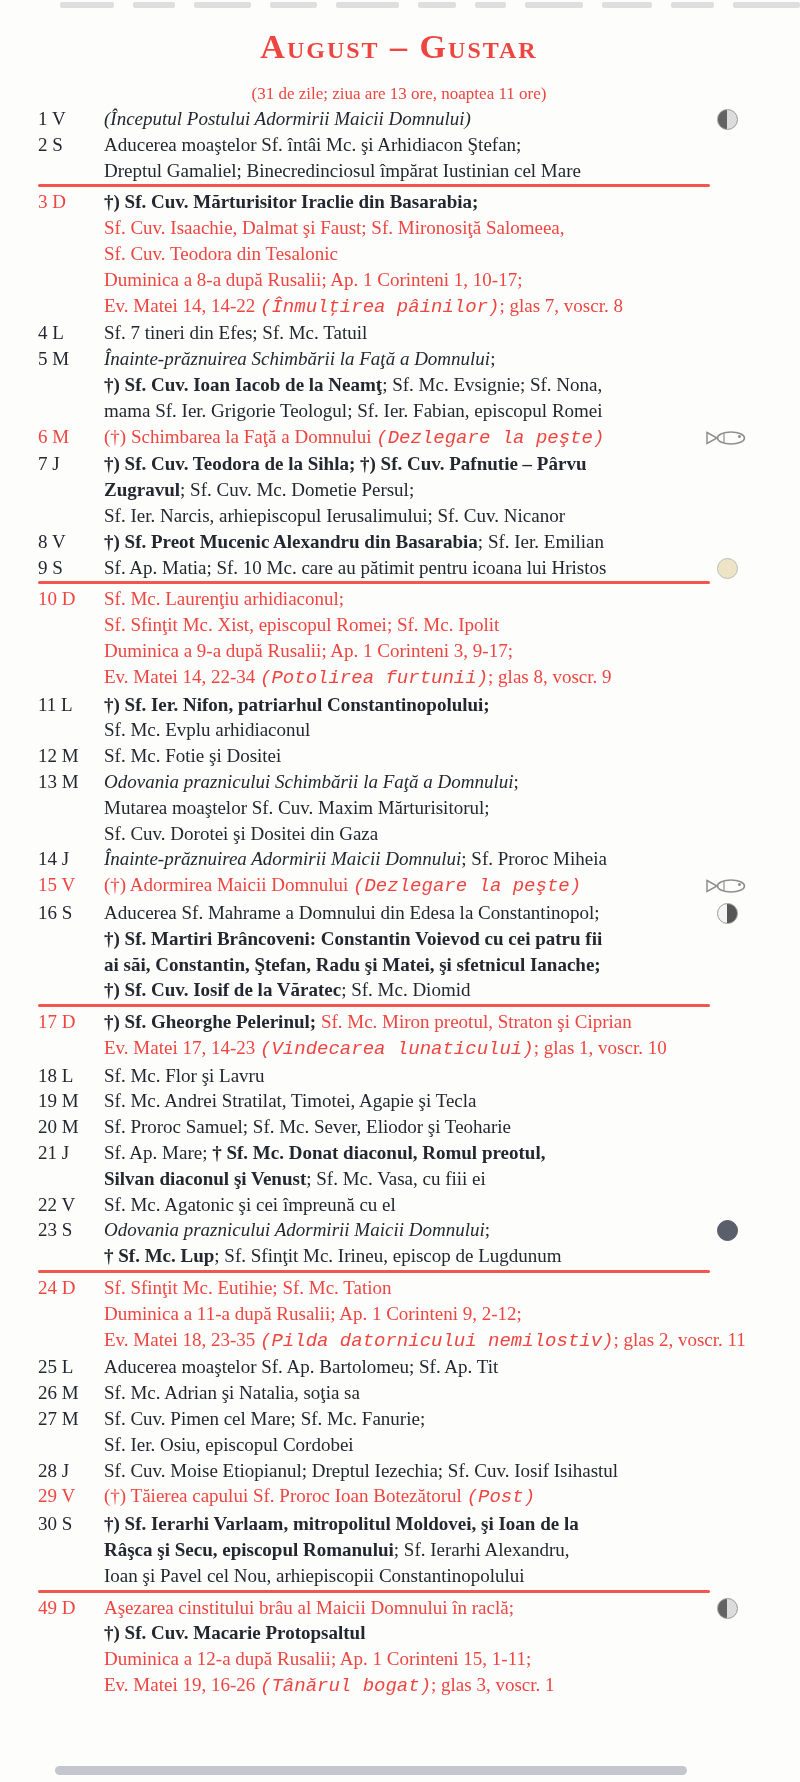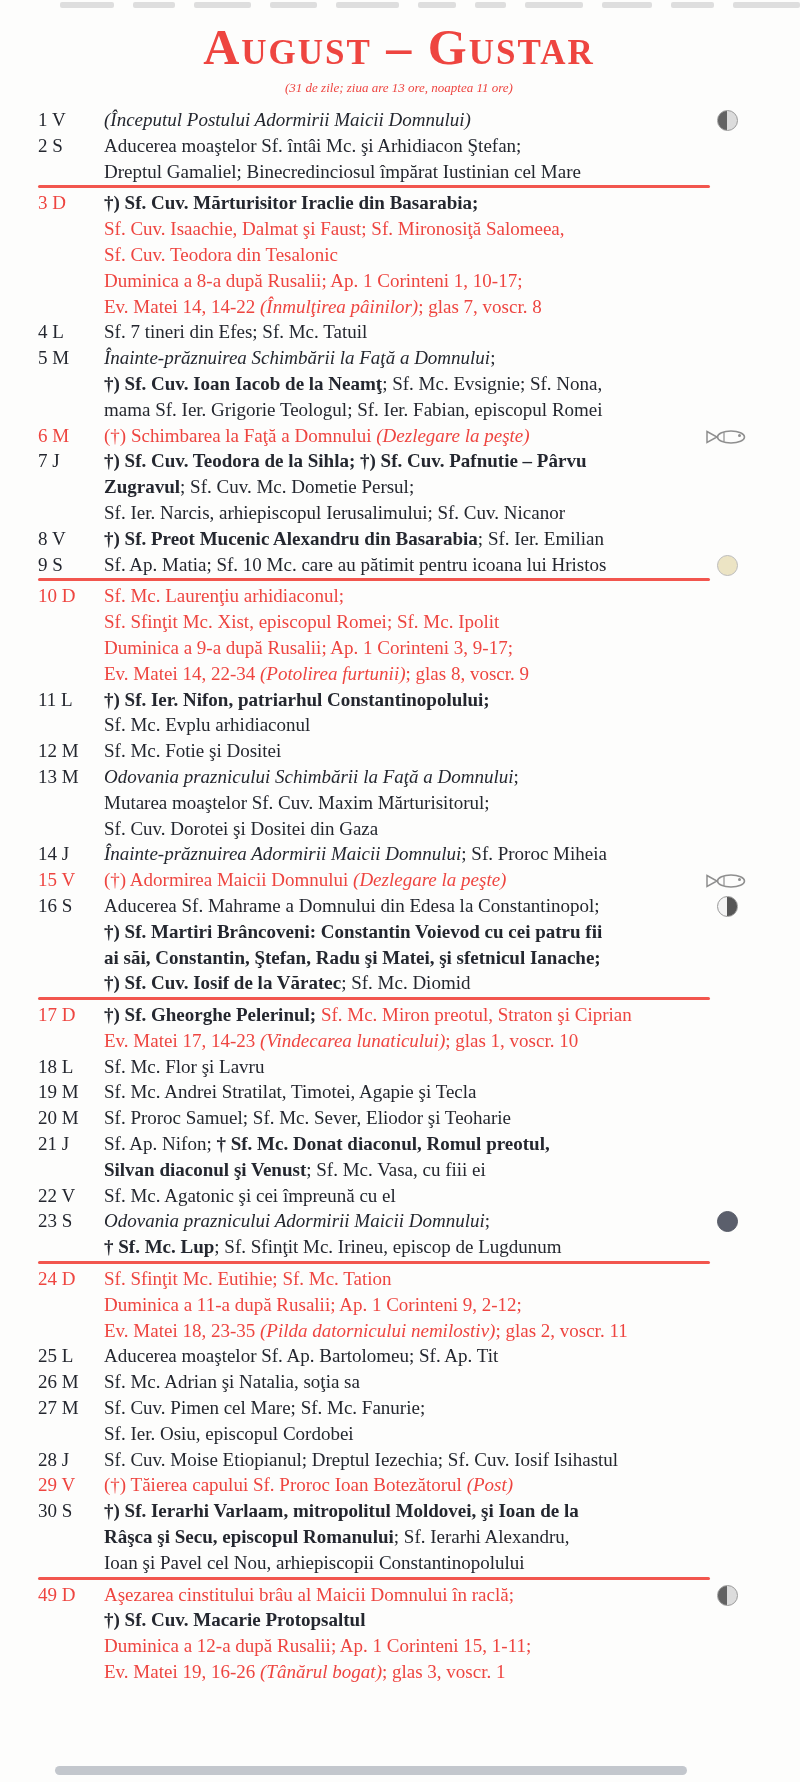--- a/index.html
+++ b/index.html
@@ -17,41 +17,41 @@
   }
   .top-dashes{
     position:absolute;top:2px;left:60px;right:0;
     display:flex;gap:19px;
   }
   .top-dashes .dash{height:6px;background:#dedede;border-radius:2px;}
   .page{padding:0 40px 0 38px;}
   .header{text-align:center;padding-top:20px;}
   .title{
     font-variant:small-caps;
-    font-size:50px;line-height:54px;
+    font-size:34px;line-height:54px;
     font-weight:600;letter-spacing:2px;
     color:var(--red);
   }
   .subtitle{
-    font-size:13px;line-height:24px;
-    font-style:italic;color:var(--red);
-    margin-top:2px;
-  }
-  .entries{margin-top:7px;font-size:19px;line-height:25.8px;}
+    font-size:17px;line-height:24px;
+    color:var(--red);
+    margin-top:8px;
+  }
+  .entries{font-size:19px;line-height:25.8px;}
   .entry{display:flex;}
   .day-label{flex:0 0 66px;width:66px;}
   .day-label.red{color:var(--red);}
   .content{flex:1;position:relative;}
   .line{position:relative;white-space:nowrap;}
   .seg-r{}
   .seg-b{font-weight:bold;}
   .seg-i{font-style:italic;text-align:center;}
   .seg-R{color:var(--red);}
   .seg-B{color:var(--red);font-weight:normal;}
-  .seg-I{color:var(--red);font-style:italic;}
+  .seg-I{color:var(--red);font-style:italic;font-family:Liberation Mono, monospace;}
   .rule{
     height:3px;background:var(--rule);
     width:calc(100% - 50px);
     margin:1px 0 2px;border-radius:2px;
   }
   .ic{position:absolute;display:inline-block;}
   .ic-moon{
     right:22px;top:3px;width:21px;height:21px;
     border-radius:50%;border:1px solid #999;box-sizing:border-box;
   }
@@ -238,21 +238,21 @@
       </div>
       <div class="entry">
         <div class="day-label">20 M</div>
         <div class="content">
           <div class="line"><span class="seg-r">Sf. Proroc Samuel; Sf. Mc. Sever, Eliodor şi Teoharie</span></div>
         </div>
       </div>
       <div class="entry">
         <div class="day-label">21 J</div>
         <div class="content">
-          <div class="line"><span class="seg-r">Sf. Ap. Nifon; </span><span class="seg-b">† Sf. Mc. Donat diaconul, Romul preotul,</span></div>
+          <div class="line"><span class="seg-r">Sf. Ap. Mare; </span><span class="seg-b">† Sf. Mc. Donat diaconul, Romul preotul,</span></div>
           <div class="line"><span class="seg-b">Silvan diaconul şi Venust</span><span class="seg-r">; Sf. Mc. Vasa, cu fiii ei</span></div>
         </div>
       </div>
       <div class="entry">
         <div class="day-label">22 V</div>
         <div class="content">
           <div class="line"><span class="seg-r">Sf. Mc. Agatonic şi cei împreună cu el</span></div>
         </div>
       </div>
       <div class="entry">

